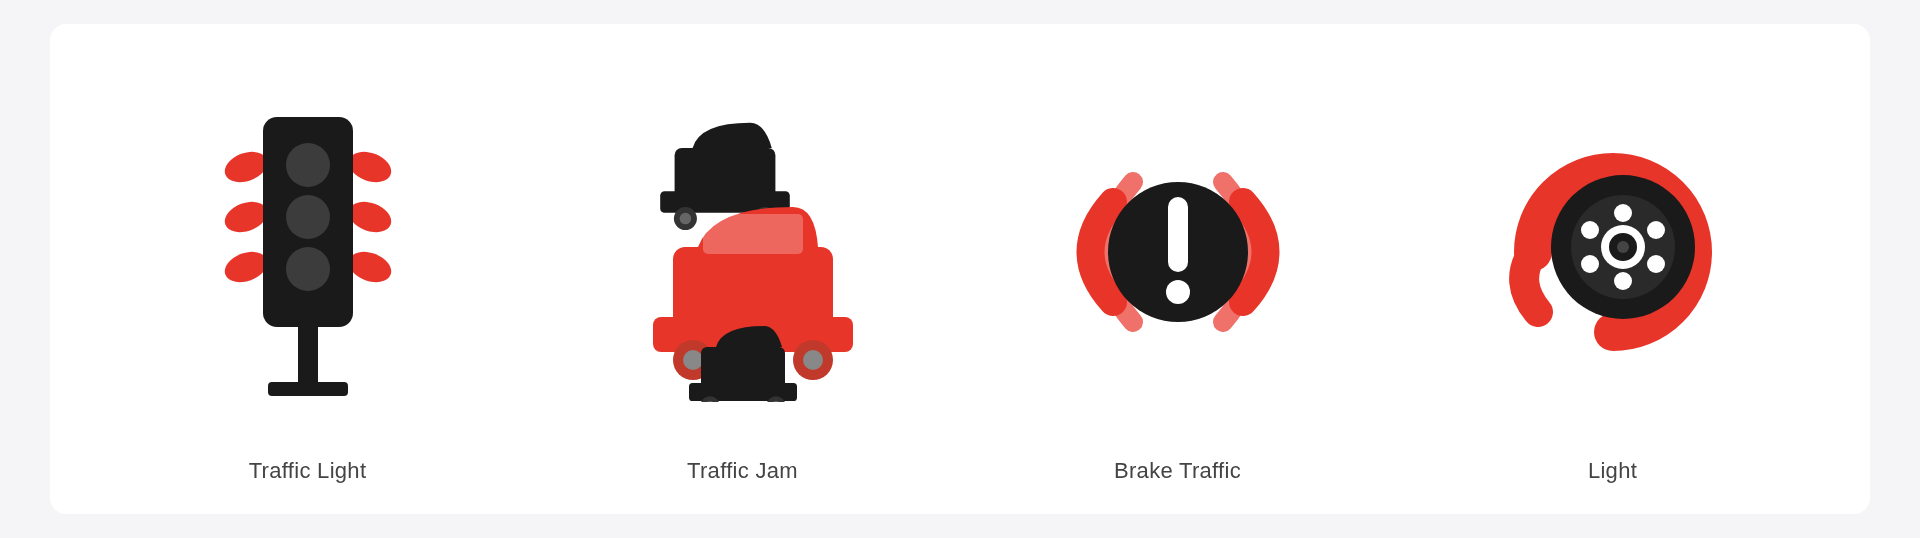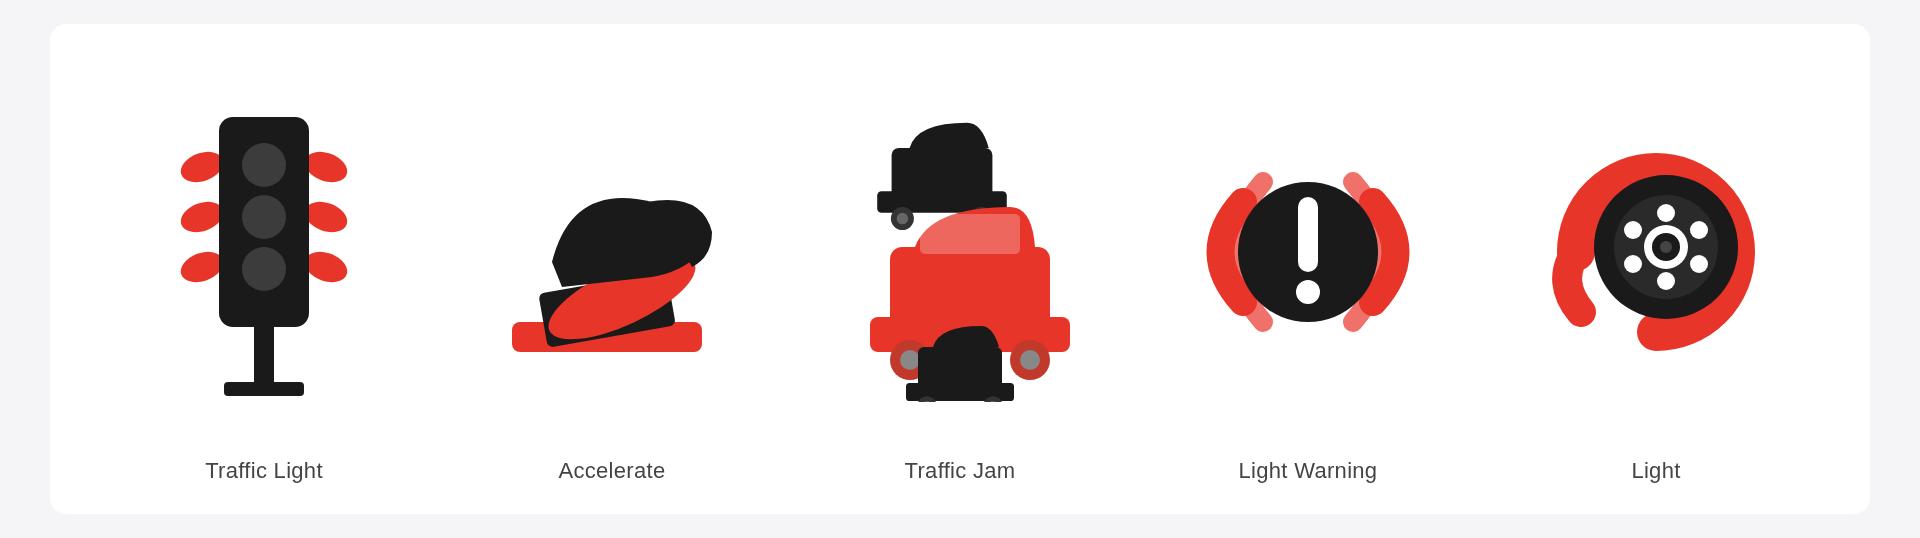--- a/index.html
+++ b/index.html
@@ -81,39 +81,20 @@
         <circle cx="100" cy="172" r="22" fill="white" opacity="0.15"></circle>
 
         <rect x="90" y="230" width="20" height="60" class="tl-black"></rect>
 
         <rect x="60" y="285" width="80" height="14" rx="4" class="tl-black"></rect>
       </svg>
     </div>
     <span class="icon-label">Traffic Light</span>
   </div>
 
-  <div class="icon-card">
-    <div class="icon-area">
-      <svg width="240" height="300" viewBox="0 0 240 300">
-
-        <rect x="20" y="220" width="190" height="30" rx="8" class="acc-red"></rect>
-
-        <rect x="50" y="180" width="130" height="55" rx="6" class="acc-black" transform="rotate(-10 115 207)"></rect>
-
-        <ellipse cx="130" cy="195" rx="80" ry="28" class="acc-red" transform="rotate(-25 130 195)"></ellipse>
-
-        <path d="M 60 160 Q 80 80 160 100 Q 200 110 210 150 Q 190 170 160 175 L 70 185 Z" class="acc-black"></path>
-
-        <path d="M 155 100 Q 210 90 220 130 Q 220 155 200 165 Q 190 145 180 135 Z" class="acc-black"></path>
-
-        <rect x="90" y="115" width="60" height="55" rx="4" class="acc-black" transform="rotate(-5 120 142)"></rect>
-      </svg>
-    </div>
-    <span class="icon-label">Accelerate</span>
-  </div>
 
   <div class="icon-card">
     <div class="icon-area">
       <svg width="220" height="300" viewBox="0 0 220 300">
 
         <g transform="translate(20, 10) scale(0.72)">
           <rect x="30" y="50" width="140" height="80" rx="10" fill="#1a1a1a"></rect>
           <path d="M 55 50 Q 65 15 135 15 Q 155 15 165 50 Z" fill="#1a1a1a"></path>
           <rect x="10" y="110" width="180" height="30" rx="6" fill="#1a1a1a"></rect>
           <circle cx="45" cy="148" r="16" fill="#333"></circle>
@@ -156,21 +137,21 @@
 
         <path d="M 195 80 Q 240 130 195 180" stroke="#e8352a" stroke-width="28" fill="none" stroke-linecap="round"></path>
         <path d="M 175 60 Q 235 130 175 200" stroke="#e8352a" stroke-width="20" fill="none" stroke-linecap="round" opacity="0.7"></path>
 
         <circle cx="130" cy="130" r="70" fill="#1a1a1a"></circle>
 
         <rect x="120" y="75" width="20" height="75" rx="10" fill="white"></rect>
         <circle cx="130" cy="170" r="12" fill="white"></circle>
       </svg>
     </div>
-    <span class="icon-label">Light Warning</span>
+    <span class="icon-label">Brake Traffic</span>
   </div>
 
   <div class="icon-card">
     <div class="icon-area">
       <svg width="260" height="260" viewBox="0 0 260 260">
 
         <path d="M 50 130 A 80 80 0 1 1 130 210" stroke="#e8352a" stroke-width="38" fill="none" stroke-linecap="round"></path>
 
         <path d="M 50 130 Q 30 160 55 190" stroke="#e8352a" stroke-width="30" fill="none" stroke-linecap="round"></path>
 

